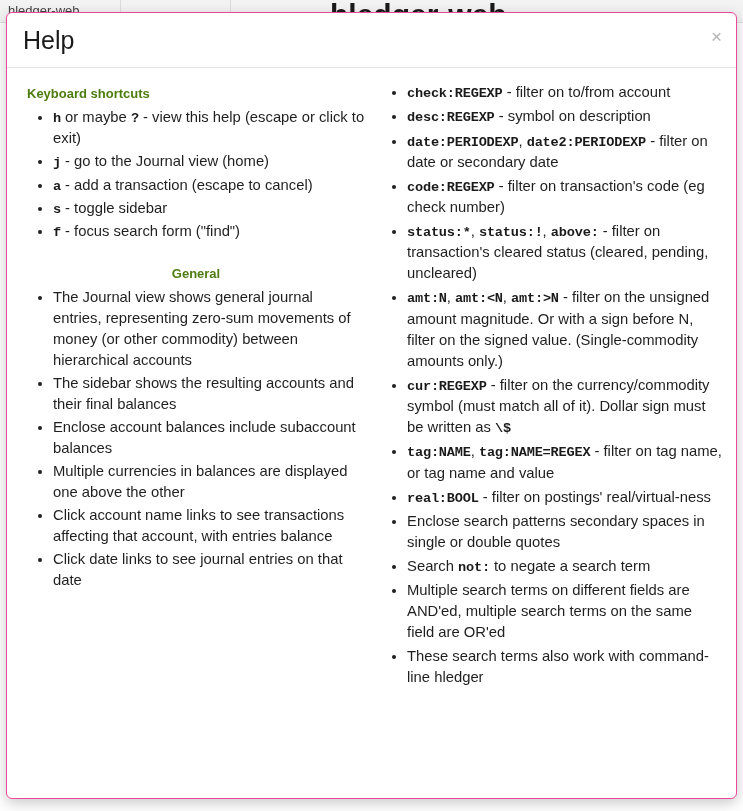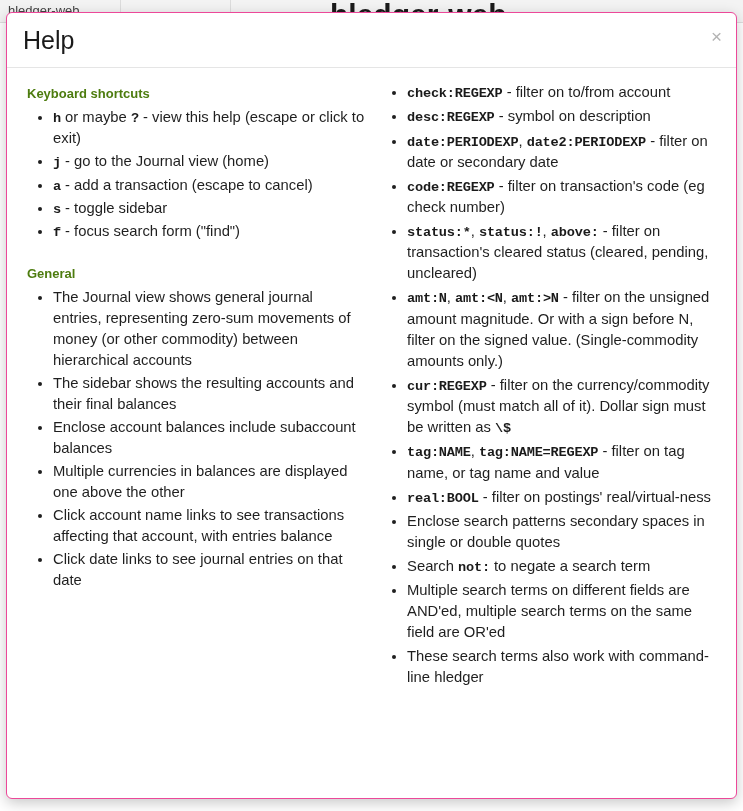--- a/index.html
+++ b/index.html
@@ -112,20 +112,21 @@
     width: 355px;
   }
   h4.section {
     font-size: 13px;
     font-weight: bold;
     color: #4d7c0f;
     margin: 4px 0 6px 6px;
   }
   h4.section.general {
     margin-top: 24px;
+    text-align: center;
   }
   ul.help-list {
     list-style: disc;
     margin: 0 0 0 0;
     padding-left: 32px;
   }
   ul.help-list li {
     font-size: 14.8px;
     color: #1f1f1f;
     line-height: 1.42;
@@ -182,21 +183,21 @@
       </div>
     <div class="col col-right rightcol" id="right-col">
         <ul class="help-list">
           <li><code>check:REGEXP</code><span> - filter on to/from account</span></li>
           <li><code>desc:REGEXP</code><span> - symbol on description</span></li>
           <li><code>date:PERIODEXP</code><span>, </span><code>date2:PERIODEXP</code><span> - filter on date or secondary date</span></li>
           <li><code>code:REGEXP</code><span> - filter on transaction's code (eg check number)</span></li>
           <li><code>status:*</code><span>, </span><code>status:!</code><span>, </span><code>above:</code><span> - filter on transaction's cleared status (cleared, pending, uncleared)</span></li>
           <li><code>amt:N</code><span>, </span><code>amt:&lt;N</code><span>, </span><code>amt:&gt;N</code><span> - filter on the unsigned amount magnitude. Or with a sign before N, filter on the signed value. (Single-commodity amounts only.)</span></li>
           <li><code>cur:REGEXP</code><span> - filter on the currency/commodity symbol (must match all of it). Dollar sign must be written as </span><code>\$</code></li>
-          <li><code>tag:NAME</code><span>, </span><code>tag:NAME=REGEXP</code><span> - filter on tag name, or tag name and value</span></li>
+          <li><code>tag:NAME</code><span>, </span><code>tag:NAME=REGEX</code><span> - filter on tag name, or tag name and value</span></li>
           <li><code>real:BOOL</code><span> - filter on postings' real/virtual-ness</span></li>
           <li><span>Enclose search patterns secondary spaces in single or double quotes</span></li>
           <li><span>Search </span><code>not:</code><span> to negate a search term</span></li>
           <li><span>Multiple search terms on different fields are AND'ed, multiple search terms on the same field are OR'ed</span></li>
           <li><span>These search terms also work with command-line hledger</span></li>
         </ul>
       </div>
   </div>
 </div>
 

